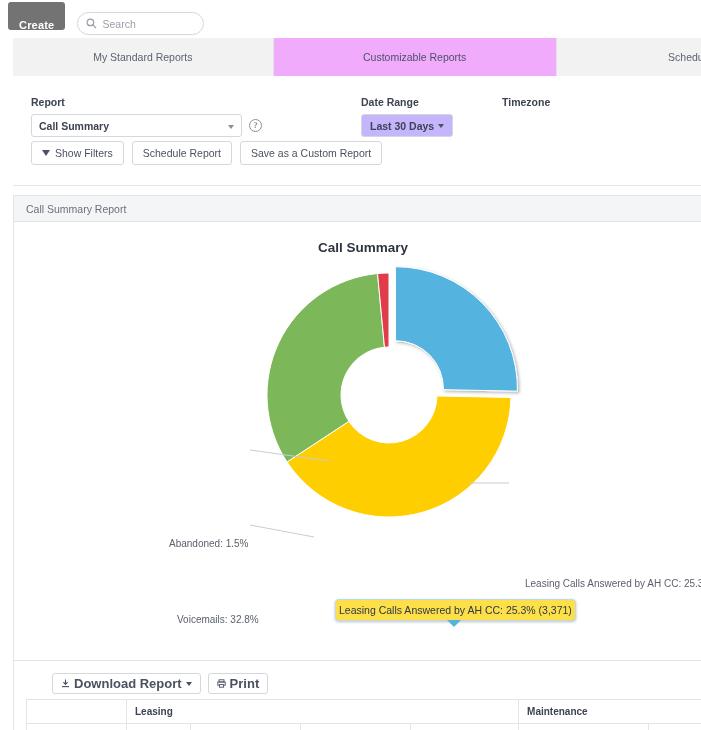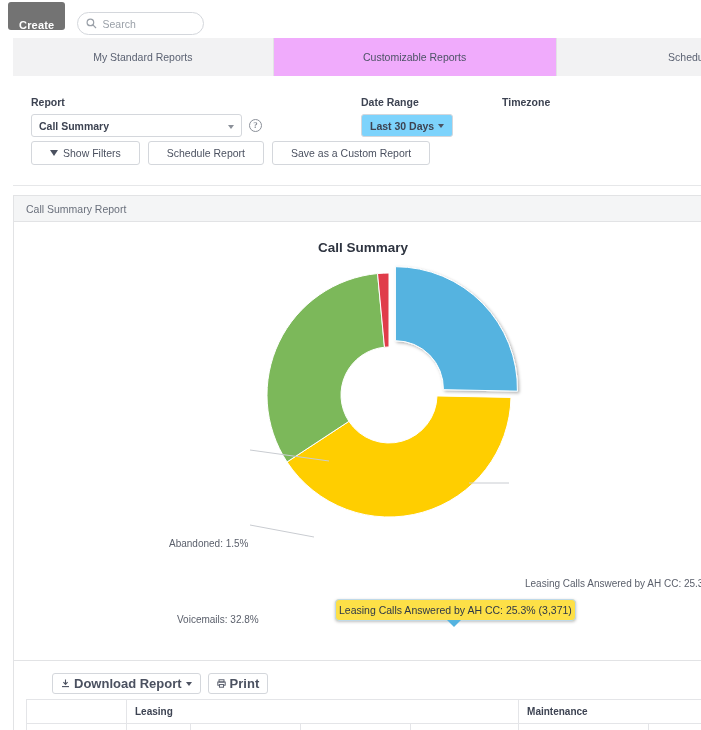--- a/index.html
+++ b/index.html
@@ -69,27 +69,27 @@
     width: 0; height: 0; border-left: 3px solid transparent;
     border-right: 3px solid transparent; border-top: 4px solid #8b9099;
   }
   .help-icon {
     width: 13px; height: 13px; border-radius: 50%; border: 1.4px solid #8b9099;
     color: #8b9099; font-size: 9px; font-weight: bold; line-height: 10px;
     text-align: center; cursor: pointer; font-family: "Liberation Serif", serif;
   }
   .pill-btn {
     margin-top: 6px; height: 23px; border: 1px solid #d4d7dc; border-radius: 3px;
-    background: #7dd3fc; display: inline-flex; align-items: center; gap: 4px;
+    background: #c4b5fd; display: inline-flex; align-items: center; gap: 4px;
     padding: 0 8px; font-size: 10.5px; color: #3d4352; font-weight: bold; cursor: pointer;
   }
   .btnrow { position: absolute; left: 18px; top: 65px; display: flex; gap: 8px; }
   .act-btn {
     height: 24px; border: 1px solid #d4d7dc; border-radius: 3px; background: #fff;
-    display: inline-flex; align-items: center; gap: 5px; padding: 0 18px;
+    display: inline-flex; align-items: center; gap: 5px; padding: 0 10px;
     font-size: 10.5px; color: #4b5160; cursor: pointer;
   }
   .funnel { width: 0; height: 0; border-left: 4px solid transparent;
             border-right: 4px solid transparent; border-top: 6px solid #4b5160; }
 
   
   .reportcard {
     position: absolute; left: 13px; top: 195px; width: 700px; height: 465px;
     background: #ffffff; border: 1px solid #e2e3e5; border-bottom: none;
   }

